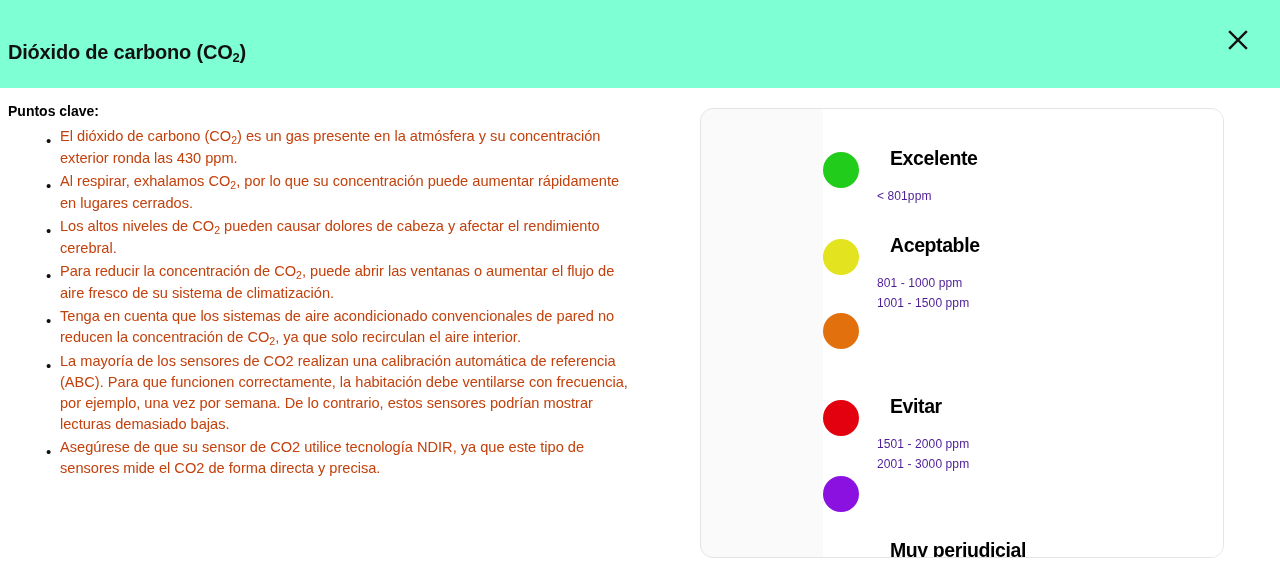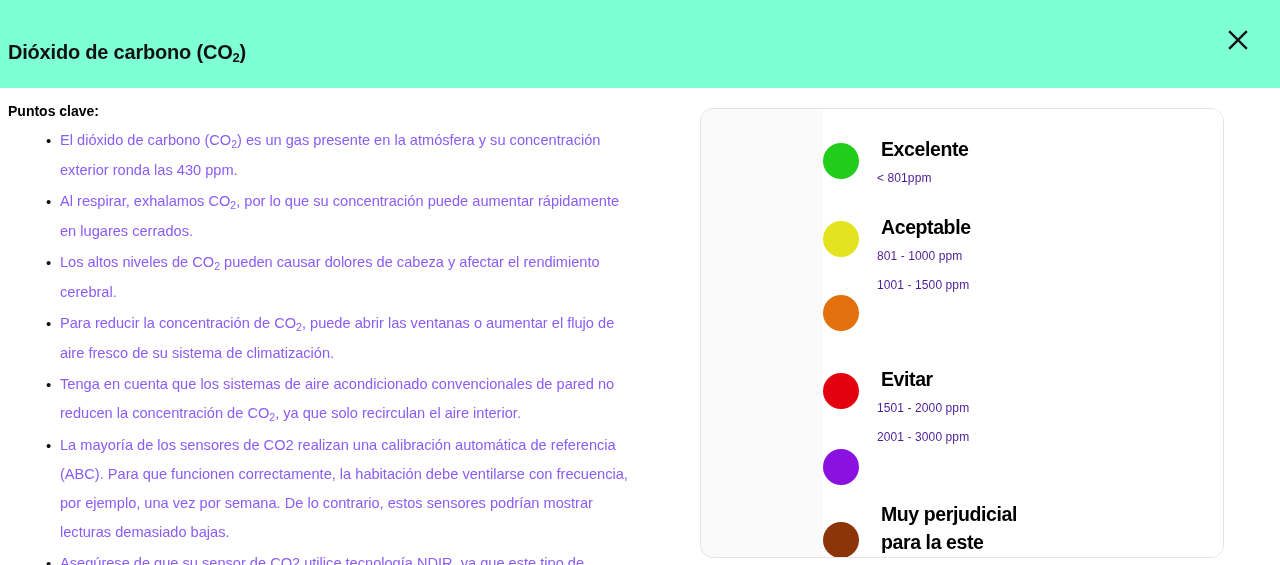--- a/index.html
+++ b/index.html
@@ -77,22 +77,22 @@
     line-height: 1.3;
   }
   ul.points-list {
     margin: 0;
     padding: 0 0 0 52px;
     list-style: none;
   }
   ul.points-list li {
     position: relative;
     font-size: 14.6px;
-    line-height: 29px;
-    color: #8b5cf6;
+    line-height: 21px;
+    color: #c2410c;
     margin: 0 0 2px 0;
     padding-right: 55px;
   }
   ul.points-list li::before {
     content: "\2022";
     position: absolute;
     left: -14px;
     top: 0;
     font-size: 15px;
     line-height: 29px;
@@ -149,21 +149,21 @@
     border-radius: 50%;
   }
   .legend-item:nth-child(5) .legend-dot { top: 23px; }
   .legend-item:nth-child(6) .legend-dot { top: 22px; }
   .legend-label {
     font-size: 19.5px;
     font-weight: bold;
     letter-spacing: -0.4px;
     color: #000000;
     line-height: 28px;
-    margin: 4px;
+    margin: 13px;
     white-space: pre-line;
   }
   .legend-item:nth-child(1) .legend-label,
   .legend-item:nth-child(2) .legend-label,
   .legend-item:nth-child(3) .legend-label,
   .legend-item:nth-child(4) .legend-label {
     padding-top: 13px;
   }
   .legend-range {
     font-size: 12px;

